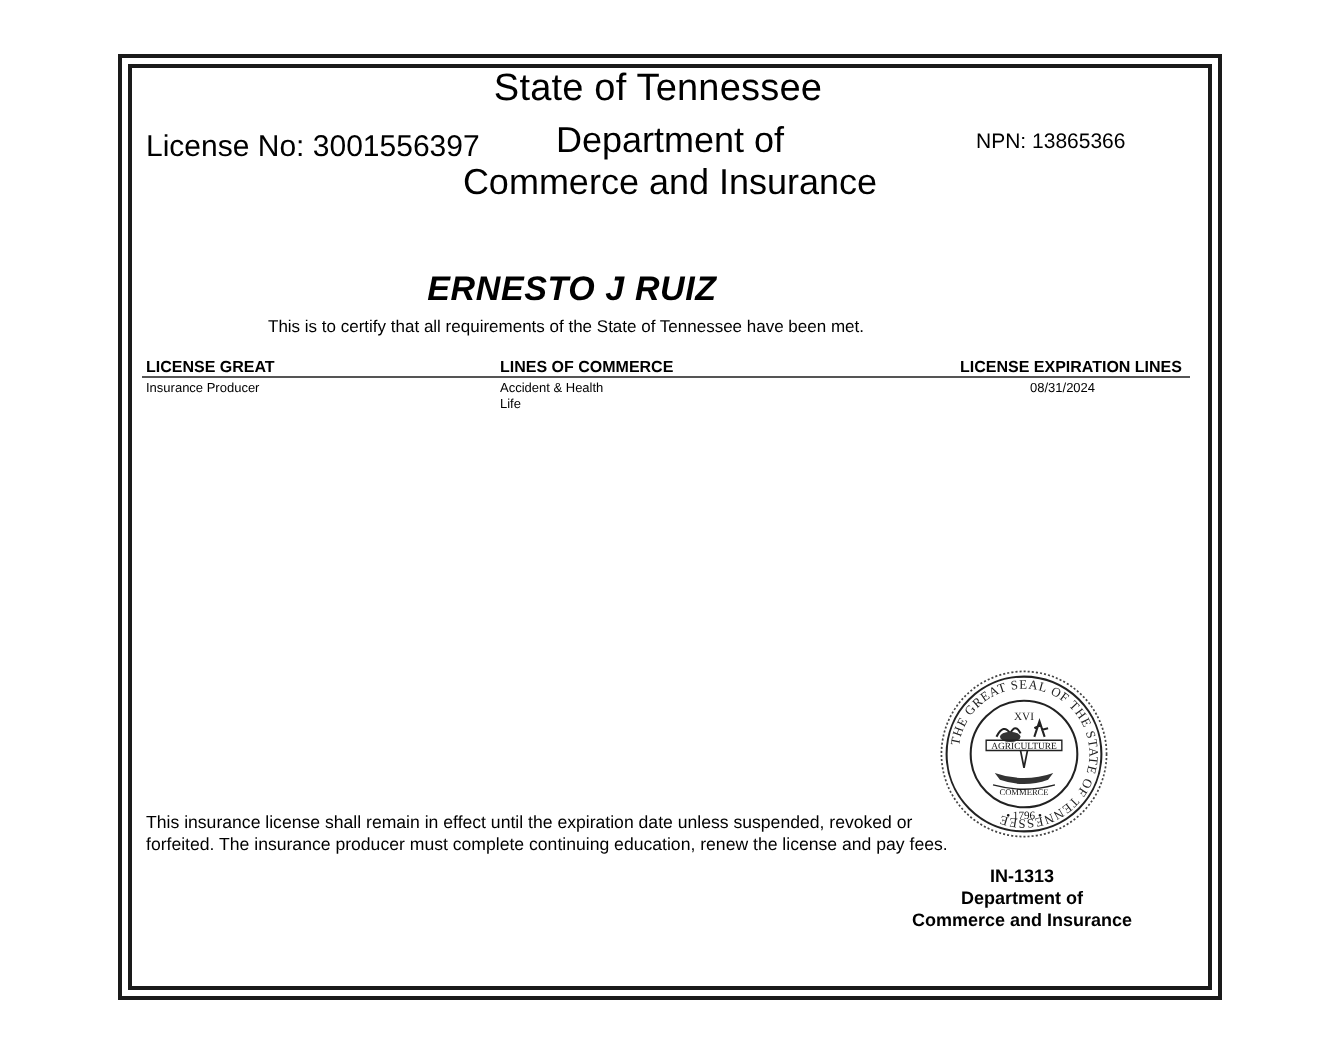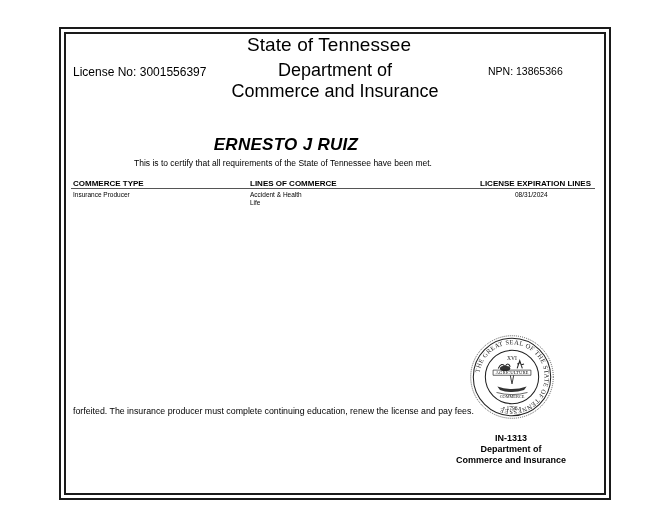--- a/index.html
+++ b/index.html
@@ -44,21 +44,21 @@
       text-align: center;
       font-size: 18px;
     }
     .dept-line2 {
       left: 0; width: 670px; top: 81px;
       text-align: center;
       font-size: 18px;
     }
     .license-no {
       left: 73px; top: 65px;
-      font-size: 12px;
+      font-size: 15px;
     }
     .npn {
       left: 488px; top: 65px;
       font-size: 10.5px;
     }
     .licensee-name {
       left: 0; width: 572px; top: 135px;
       text-align: center;
       font-size: 17px;
       font-weight: bold;
@@ -129,31 +129,32 @@
 </div>
 
 <div class="abs npn">
   <span>NPN:</span>
   <span>13865366</span>
 </div>
 
 <div class="abs licensee-name">ERNESTO J RUIZ</div>
 <div class="abs certify-text">This is to certify that all requirements of the State of Tennessee have been met.</div>
 
-<div class="abs col-header col-type">COMMERCE TYPE</div>
+<div class="abs col-header col-type">LICENSE GREAT</div>
 <div class="abs col-header col-loa">LINES OF COMMERCE</div>
 <div class="abs col-header col-exp">LICENSE EXPIRATION LINES</div>
 <div class="header-rule"></div>
 
 <div class="abs cell cell-type">Insurance Producer</div>
 <div class="abs cell cell-loa" style="top:191px;">Accident &amp; Health</div>
 <div class="abs cell cell-loa" style="top:199px;">Life</div>
 <div class="abs cell cell-exp">08/31/2024</div>
 
 <div class="abs footer-text">
+  <div>This insurance license shall remain in effect until the expiration date unless suspended, revoked or</div>
   <div>forfeited. The insurance producer must complete continuing education, renew the license and pay fees.</div>
 </div>
 
 <svg class="seal" viewBox="0 0 100 100">
   <defs>
     <path id="sealArc" d="M 50,50 m -38,0 a 38,38 0 1,1 76,0 a 38,38 0 1,1 -76,0"></path>
   </defs>
   <circle cx="50" cy="50" r="48" fill="none" stroke="#444" stroke-width="1" stroke-dasharray="1.2 1.2"></circle>
   <circle cx="50" cy="50" r="45" fill="none" stroke="#222" stroke-width="1.2"></circle>
   <circle cx="50" cy="50" r="31" fill="none" stroke="#222" stroke-width="1.2"></circle>

